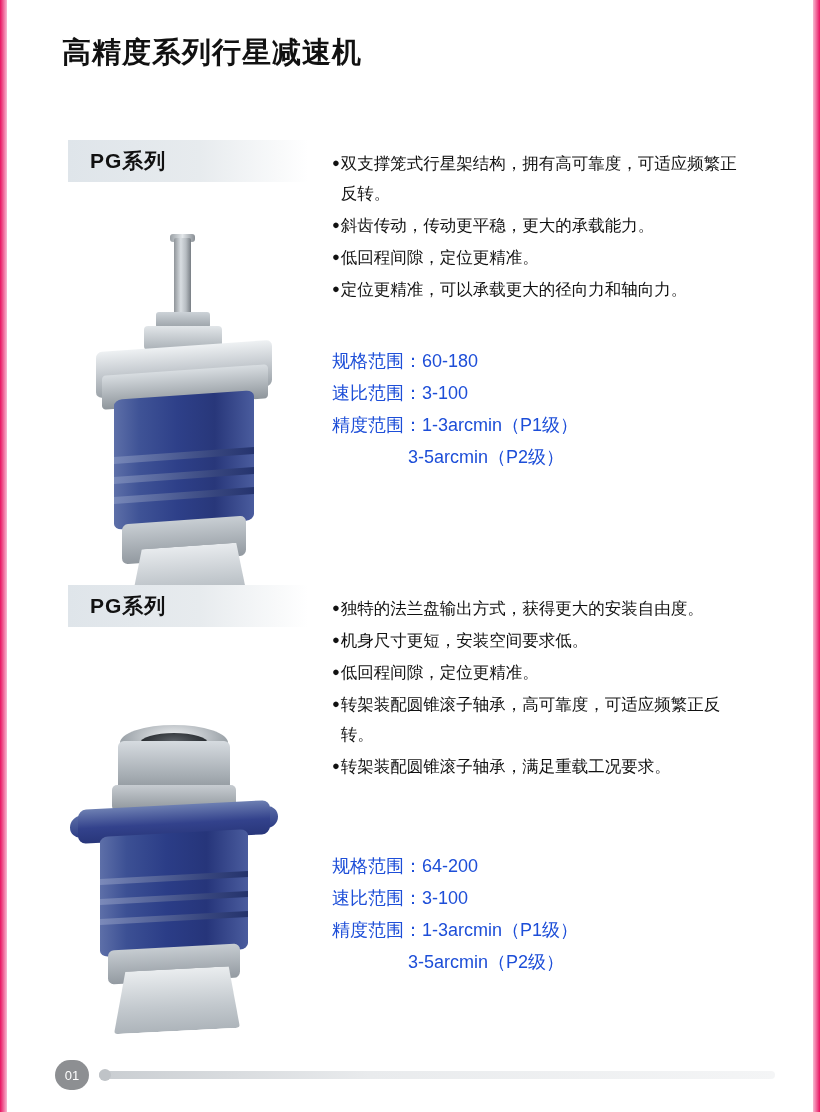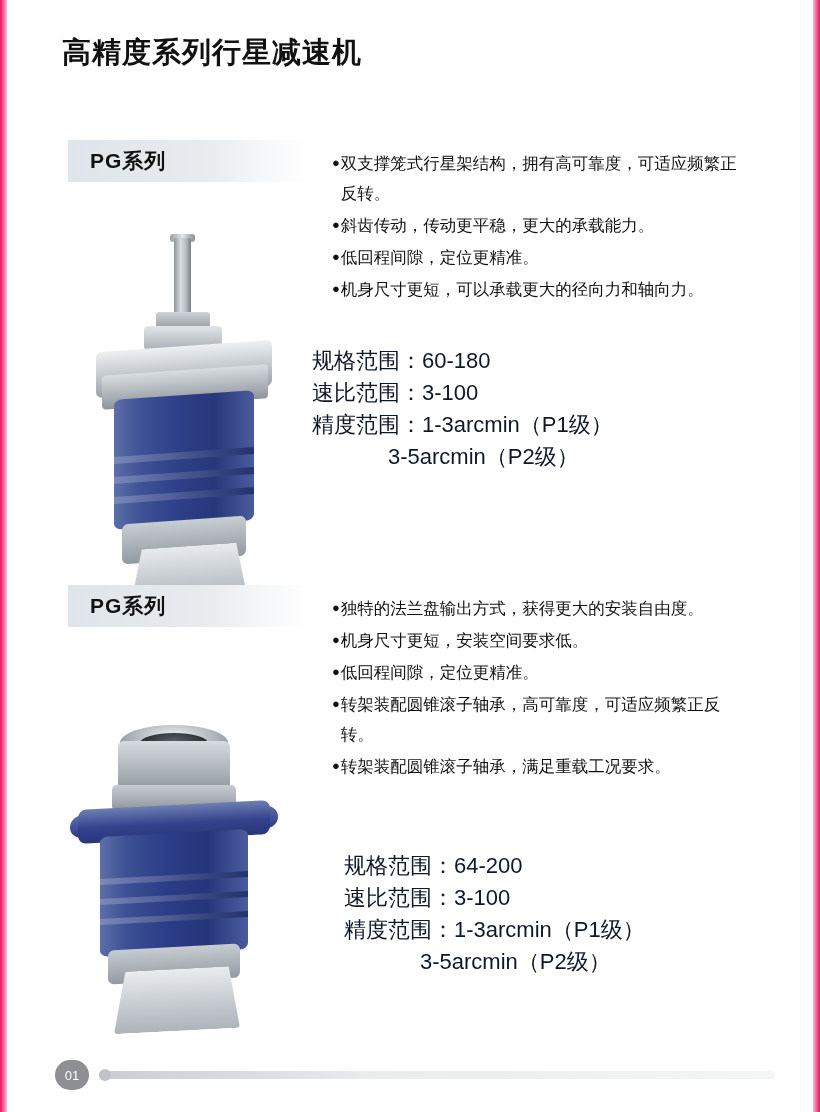--- a/index.html
+++ b/index.html
@@ -52,21 +52,21 @@
     position:absolute;left:332px;width:420px;
   }
   .bullet{
     display:flex;font-size:16.5px;line-height:30px;color:#111;margin-bottom:2px;
   }
   .bullet .dot{
     flex:0 0 auto;font-size:13px;line-height:30px;margin-right:1px;
   }
   .bullet .txt{flex:1 1 auto;}
 
-  .specs{position:absolute;left:312px;font-size:22px;line-height:32px;color:#0f172a;}
+  .specs{position:absolute;left:332px;font-size:18px;line-height:32px;color:#1d4ed8;}
   .spec-row{white-space:pre;}
   .spec-indent{padding-left:76px;}
 
   
   .prod{position:absolute;}
 
   
   .pm{left:70px;top:80px;width:230px;height:400px;}
   .pm .shaft{
     position:absolute;left:104px;top:18px;width:17px;height:78px;
@@ -231,21 +231,21 @@
       <div class="bullet">
         <span class="dot">●</span>
         <span class="txt">斜齿传动，传动更平稳，更大的承载能力。</span>
       </div>
       <div class="bullet">
         <span class="dot">●</span>
         <span class="txt">低回程间隙，定位更精准。</span>
       </div>
       <div class="bullet">
         <span class="dot">●</span>
-        <span class="txt">机身尺寸更短，可以承载更大的径向力和轴向力。</span>
+        <span class="txt">定位更精准，可以承载更大的径向力和轴向力。</span>
       </div>
     </div>
 
     <div class="specs" style="top:205px;">
       <div class="spec-row">规格范围：60-180</div>
       <div class="spec-row">速比范围：3-100</div>
       <div class="spec-row">精度范围：1-3arcmin（P1级）</div>
       <div class="spec-row spec-indent">3-5arcmin（P2级）</div>
     </div>
   </div>
@@ -287,21 +287,21 @@
       <div class="bullet">
         <span class="dot">●</span>
         <span class="txt">转架装配圆锥滚子轴承，高可靠度，可适应频繁正反转。</span>
       </div>
       <div class="bullet">
         <span class="dot">●</span>
         <span class="txt">转架装配圆锥滚子轴承，满足重载工况要求。</span>
       </div>
     </div>
 
-    <div class="specs" style="top:265px;margin-left:32px;">
+    <div class="specs" style="top:265px;">
       <div class="spec-row">规格范围：64-200</div>
       <div class="spec-row">速比范围：3-100</div>
       <div class="spec-row">精度范围：1-3arcmin（P1级）</div>
       <div class="spec-row spec-indent">3-5arcmin（P2级）</div>
     </div>
   </div>
 
   <div class="footer">
     <div class="pagenum">01</div>
     <div class="footbar"></div>

